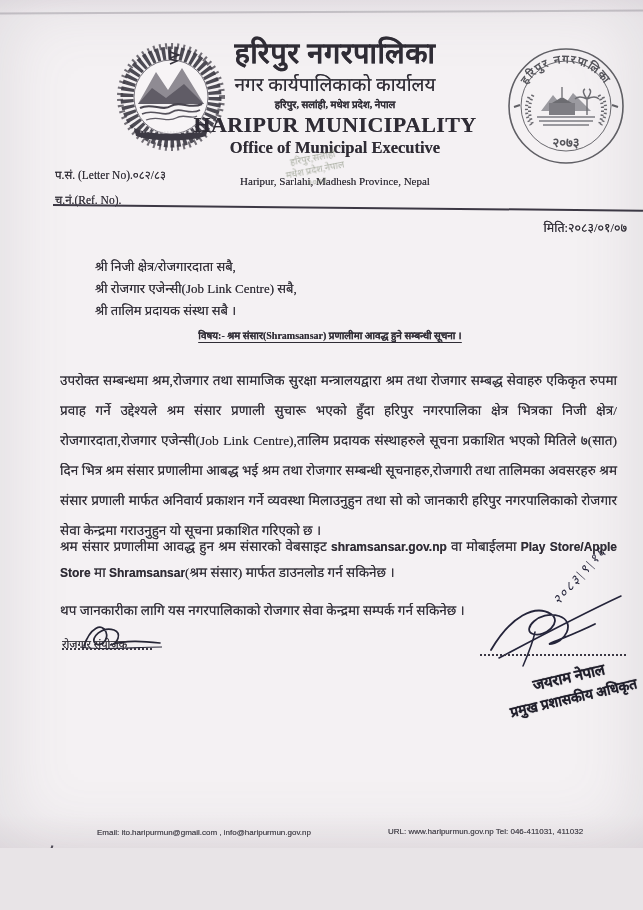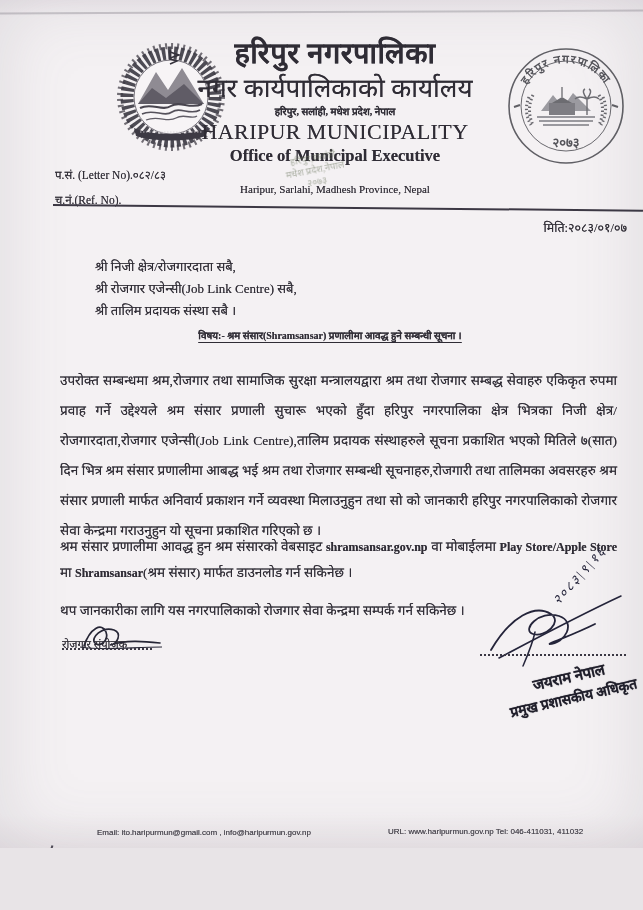--- a/index.html
+++ b/index.html
@@ -9,37 +9,37 @@
     box-shadow:inset 0 0 70px rgba(115,105,118,.16);
     font-family:"Liberation Serif","DejaVu Serif",serif;
     color:#2f2c35;
   }
   .abs{position:absolute;}
   .np{font-family:"Liberation Serif","DejaVu Serif",serif;}
   .soft{text-shadow:0 0 .5px rgba(47,44,53,.65);}
   .scan-edge-top{left:0;top:11px;width:643px;height:1.5px;background:rgba(95,88,100,.28);transform:rotate(-.25deg);}
   .header-block{left:150px;top:38px;width:370px;text-align:center;line-height:1.1;}
   .h-np-title{font-size:29px;font-weight:700;letter-spacing:.5px;}
-  .h-np-office{font-size:26px;margin-top:5px;}
+  .h-np-office{font-size:19px;margin-top:5px;}
   .h-np-addr{font-size:10px;font-weight:700;margin-top:3px;}
-  .h-en-title{font-size:22px;font-weight:400;letter-spacing:.4px;margin-top:3px;}
+  .h-en-title{font-size:22px;font-weight:700;letter-spacing:.4px;margin-top:3px;}
   .h-en-office{font-size:16.5px;font-weight:700;margin-top:2px;}
   .h-en-addr{font-size:11px;margin-top:18px;}
   .meta-letter{left:55px;top:167px;font-size:11.5px;}
   .meta-ref{left:55px;top:192px;font-size:11.5px;}
   .rule{left:53px;top:204px;width:590px;height:2px;background:#3c3844;transform:rotate(.55deg);transform-origin:left center;}
   .date{right:16px;top:219px;font-size:12.5px;}
   .recipients{left:95px;top:236px;font-size:13px;line-height:22px;margin-top:20px;}
   .subject{left:60px;top:328px;width:540px;text-align:center;font-size:10px;font-weight:700;}
   .subject span{text-decoration:underline;text-underline-offset:3px;}
   .para{left:60px;width:557px;font-size:13.5px;line-height:30px;text-align:justify;}
   .p1{top:366px;}
   .p2{top:534px;line-height:26px;}
   .p3{top:596px;}
-  .lat-bold{font-family:Liberation Serif, serif;font-weight:700;font-size:12px;}
+  .lat-bold{font-family:Liberation Sans, sans-serif;font-weight:700;font-size:12px;}
   .sig-left-dots{left:62px;top:648px;width:90px;border-bottom:2px dotted #3a3743;}
   .sig-left-title{left:62px;top:636px;font-size:11px;}
   .sig-right-dots{left:480px;top:654px;width:146px;border-bottom:2px dotted #3a3743;}
   .hand-date{left:548px;top:596px;font-size:13px;font-style:italic;color:#24243a;transform:rotate(-48deg);transform-origin:left top;letter-spacing:2px;}
   .stamp-right{left:487px;top:666px;width:168px;text-align:center;transform:rotate(-13deg);color:#201f2b;text-shadow:0 0 .8px rgba(32,31,43,.8);}
   .stamp-right .l1{font-size:15px;font-weight:700;}
   .stamp-right .l2{font-size:14px;font-weight:700;margin-top:2px;}
   .stamp-center{left:252px;top:152px;width:126px;text-align:center;transform:rotate(-11deg);
     color:#6f7a62;opacity:.55;font-size:9.5px;line-height:12px;filter:blur(.2px);}
   .footer{font-family:"Liberation Sans","DejaVu Sans",sans-serif;font-size:8px;color:#4a4750;}

